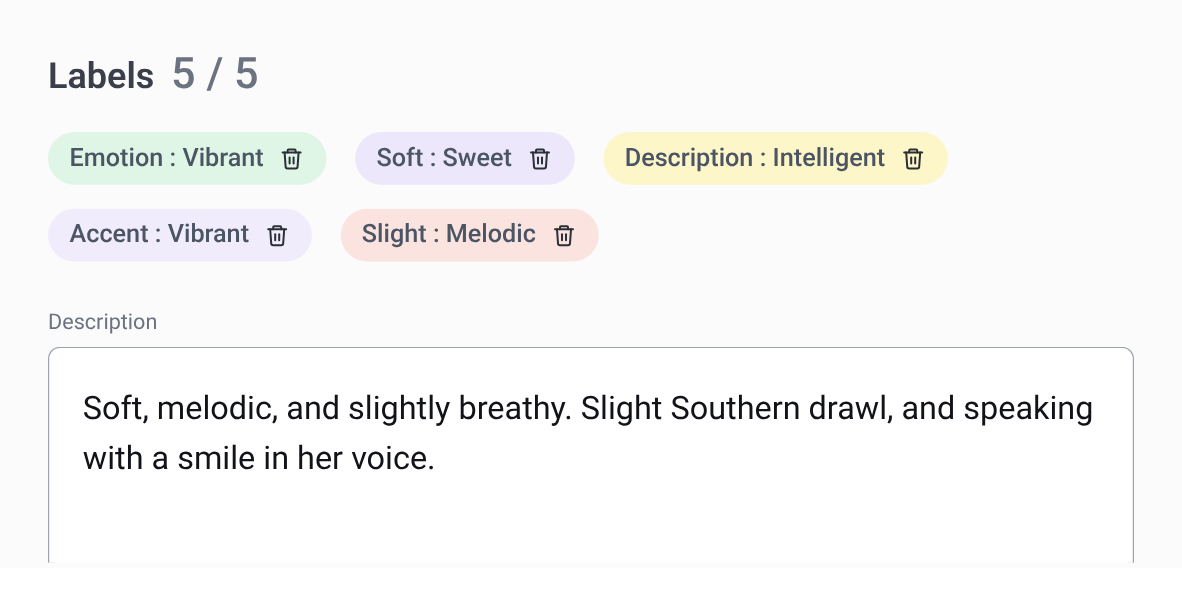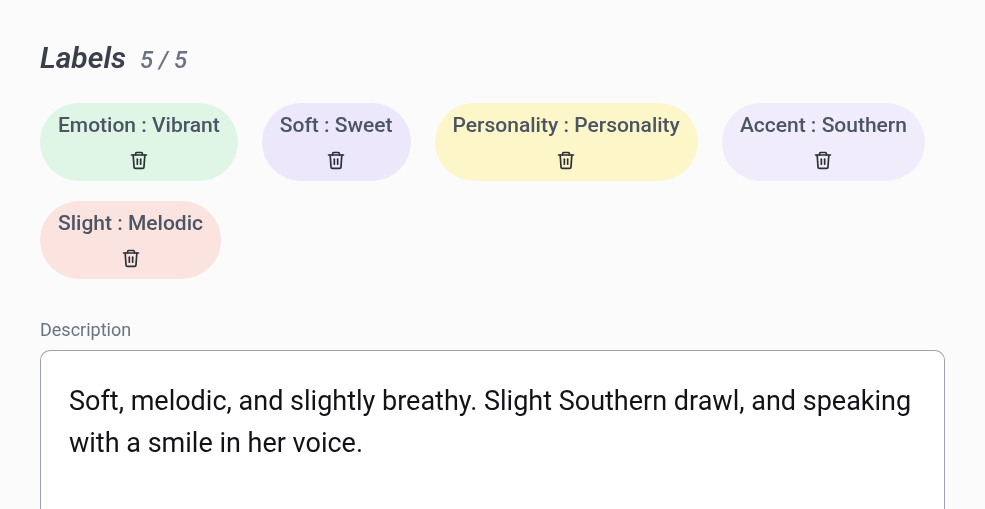--- a/index.html
+++ b/index.html
@@ -16,50 +16,48 @@
     }
     .container {
       padding: 40px 40px 0 40px;
       background: #fbfbfc;
     }
     .header {
       display: flex;
       align-items: baseline;
       gap: 14px;
       margin-bottom: 28px;
-      font-style: italic;
     }
     .header-title {
       font-size: 30px;
       font-weight: 600;
       color: #3b3f4a;
     }
     .header-count {
-      font-size: 24px;
+      font-size: 36px;
       font-weight: 500;
       color: #6b7280;
       text-align: center;
     }
     .labels-row {
       display: flex;
       flex-wrap: wrap;
       gap: 24px;
       row-gap: 20px;
       margin-bottom: 40px;
     }
     .label-pill {
       display: inline-flex;
       align-items: center;
       padding: 10px 18px;
       border-radius: 999px;
       font-size: 21px;
       font-weight: 500;
       color: #4b5563;
       gap: 12px;
-      flex-direction: column;
     }
     .pill-green { background: #dff5e5; }
     .pill-purple { background: #ece7fb; }
     .pill-yellow { background: #fcf6c8; }
     .pill-lavender { background: #f0ecfb; }
     .pill-pink { background: #fbe4e0; }
     .trash-icon {
       display: inline-flex;
       align-items: center;
       justify-content: center;
@@ -123,33 +121,33 @@
           <svg viewBox="0 0 24 24" fill="none" stroke="#2b2f36" stroke-width="2" stroke-linecap="round" stroke-linejoin="round">
             <path d="M3 6h18"></path>
             <path d="M8 6V4a1 1 0 0 1 1-1h6a1 1 0 0 1 1 1v2"></path>
             <path d="M19 6l-1 14a2 2 0 0 1-2 2H8a2 2 0 0 1-2-2L5 6"></path>
             <line x1="10" y1="11" x2="10" y2="17"></line>
             <line x1="14" y1="11" x2="14" y2="17"></line>
           </svg>
         </span>
       </div>
       <div class="label-pill pill-yellow">
-        <span>Personality : Personality</span>
+        <span>Description : Intelligent</span>
         <span class="trash-icon">
           <svg viewBox="0 0 24 24" fill="none" stroke="#2b2f36" stroke-width="2" stroke-linecap="round" stroke-linejoin="round">
             <path d="M3 6h18"></path>
             <path d="M8 6V4a1 1 0 0 1 1-1h6a1 1 0 0 1 1 1v2"></path>
             <path d="M19 6l-1 14a2 2 0 0 1-2 2H8a2 2 0 0 1-2-2L5 6"></path>
             <line x1="10" y1="11" x2="10" y2="17"></line>
             <line x1="14" y1="11" x2="14" y2="17"></line>
           </svg>
         </span>
       </div>
       <div class="label-pill pill-lavender">
-        <span>Accent : Southern</span>
+        <span>Accent : Vibrant</span>
         <span class="trash-icon">
           <svg viewBox="0 0 24 24" fill="none" stroke="#2b2f36" stroke-width="2" stroke-linecap="round" stroke-linejoin="round">
             <path d="M3 6h18"></path>
             <path d="M8 6V4a1 1 0 0 1 1-1h6a1 1 0 0 1 1 1v2"></path>
             <path d="M19 6l-1 14a2 2 0 0 1-2 2H8a2 2 0 0 1-2-2L5 6"></path>
             <line x1="10" y1="11" x2="10" y2="17"></line>
             <line x1="14" y1="11" x2="14" y2="17"></line>
           </svg>
         </span>
       </div>

